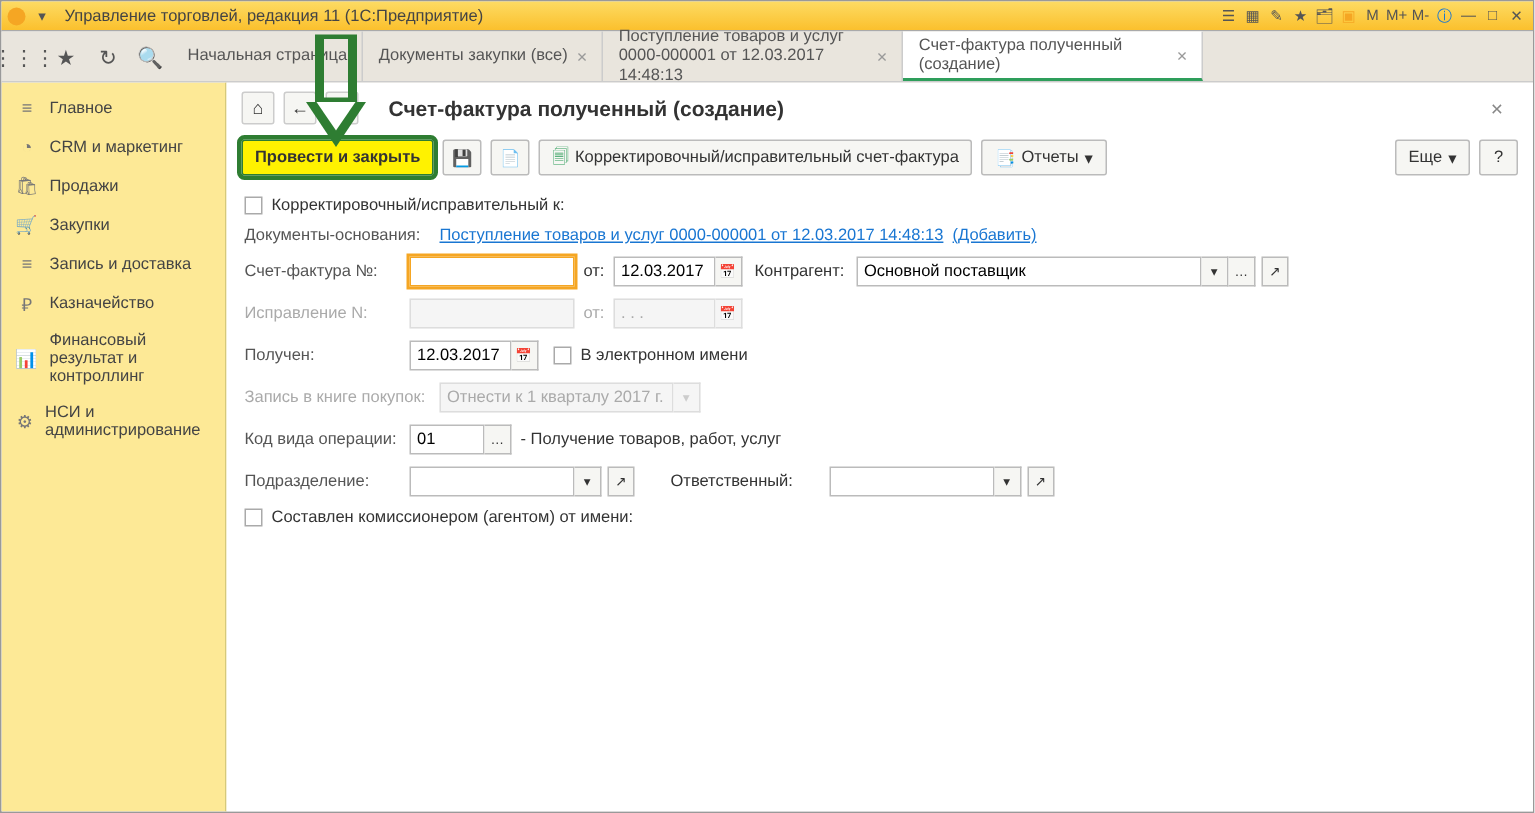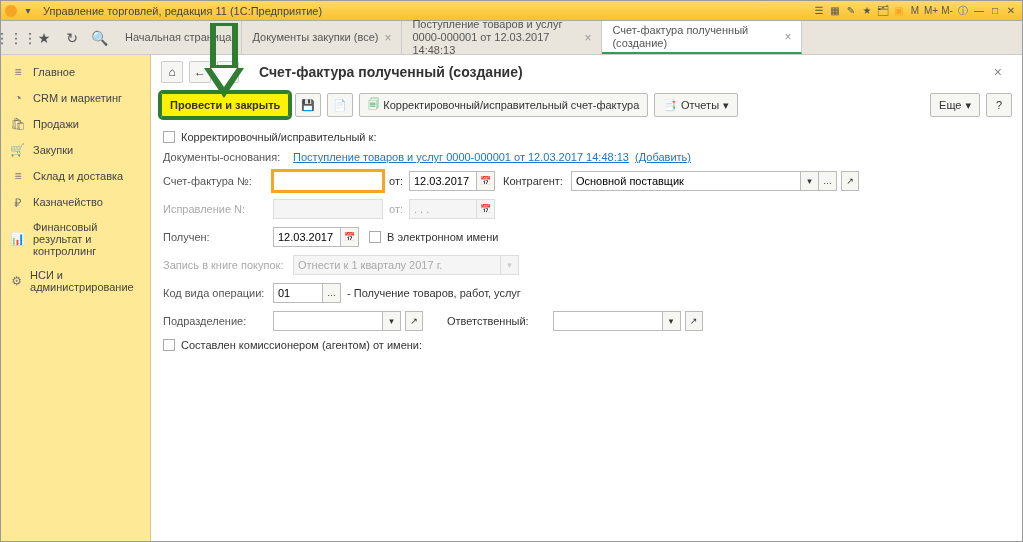--- a/index.html
+++ b/index.html
@@ -123,21 +123,21 @@
       <div class="side-item">
           <span class="si-icon">🛍</span>
           <span>Продажи</span>
         </div>
       <div class="side-item">
           <span class="si-icon">🛒</span>
           <span>Закупки</span>
         </div>
       <div class="side-item">
           <span class="si-icon">≡</span>
-          <span>Склад и доставка</span>
+          <span>Запись и доставка</span>
         </div>
       <div class="side-item">
           <span class="si-icon">₽</span>
           <span>Казначейство</span>
         </div>
       <div class="side-item">
           <span class="si-icon">📊</span>
           <span>Финансовый результат и контроллинг</span>
         </div>
       <div class="side-item">
@@ -221,21 +221,21 @@
             <input class="input" style="width: 68px;" value="12.03.2017">
             <div class="fld-btn">📅</div>
           </div>
           <span style="width:10px"></span>
           <span class="checkbox"></span>
           <span>В электронном имени</span>
         </div>
         <div class="row">
           <span class="label dim" style="width:130px">Запись в книге покупок:</span>
           <div class="group">
-            <input class="input dim" style="width: 208px;" disabled="" value="Отнести к 1 кварталу 2017 г.">
+            <input class="input dim" style="width: 156px;" disabled="" value="Отнести к 1 кварталу 2017 г.">
             <div class="fld-btn" style="background:#f5f5f5;border-color:#ddd;color:#ccc">▾</div>
           </div>
         </div>
         <div class="row">
           <span class="label">Код вида операции:</span>
           <div class="group">
             <input class="input" style="width: 50px;" value="01">
             <div class="fld-btn">…</div>
           </div>
           <span style="margin-left:6px">- Получение товаров, работ, услуг</span>

